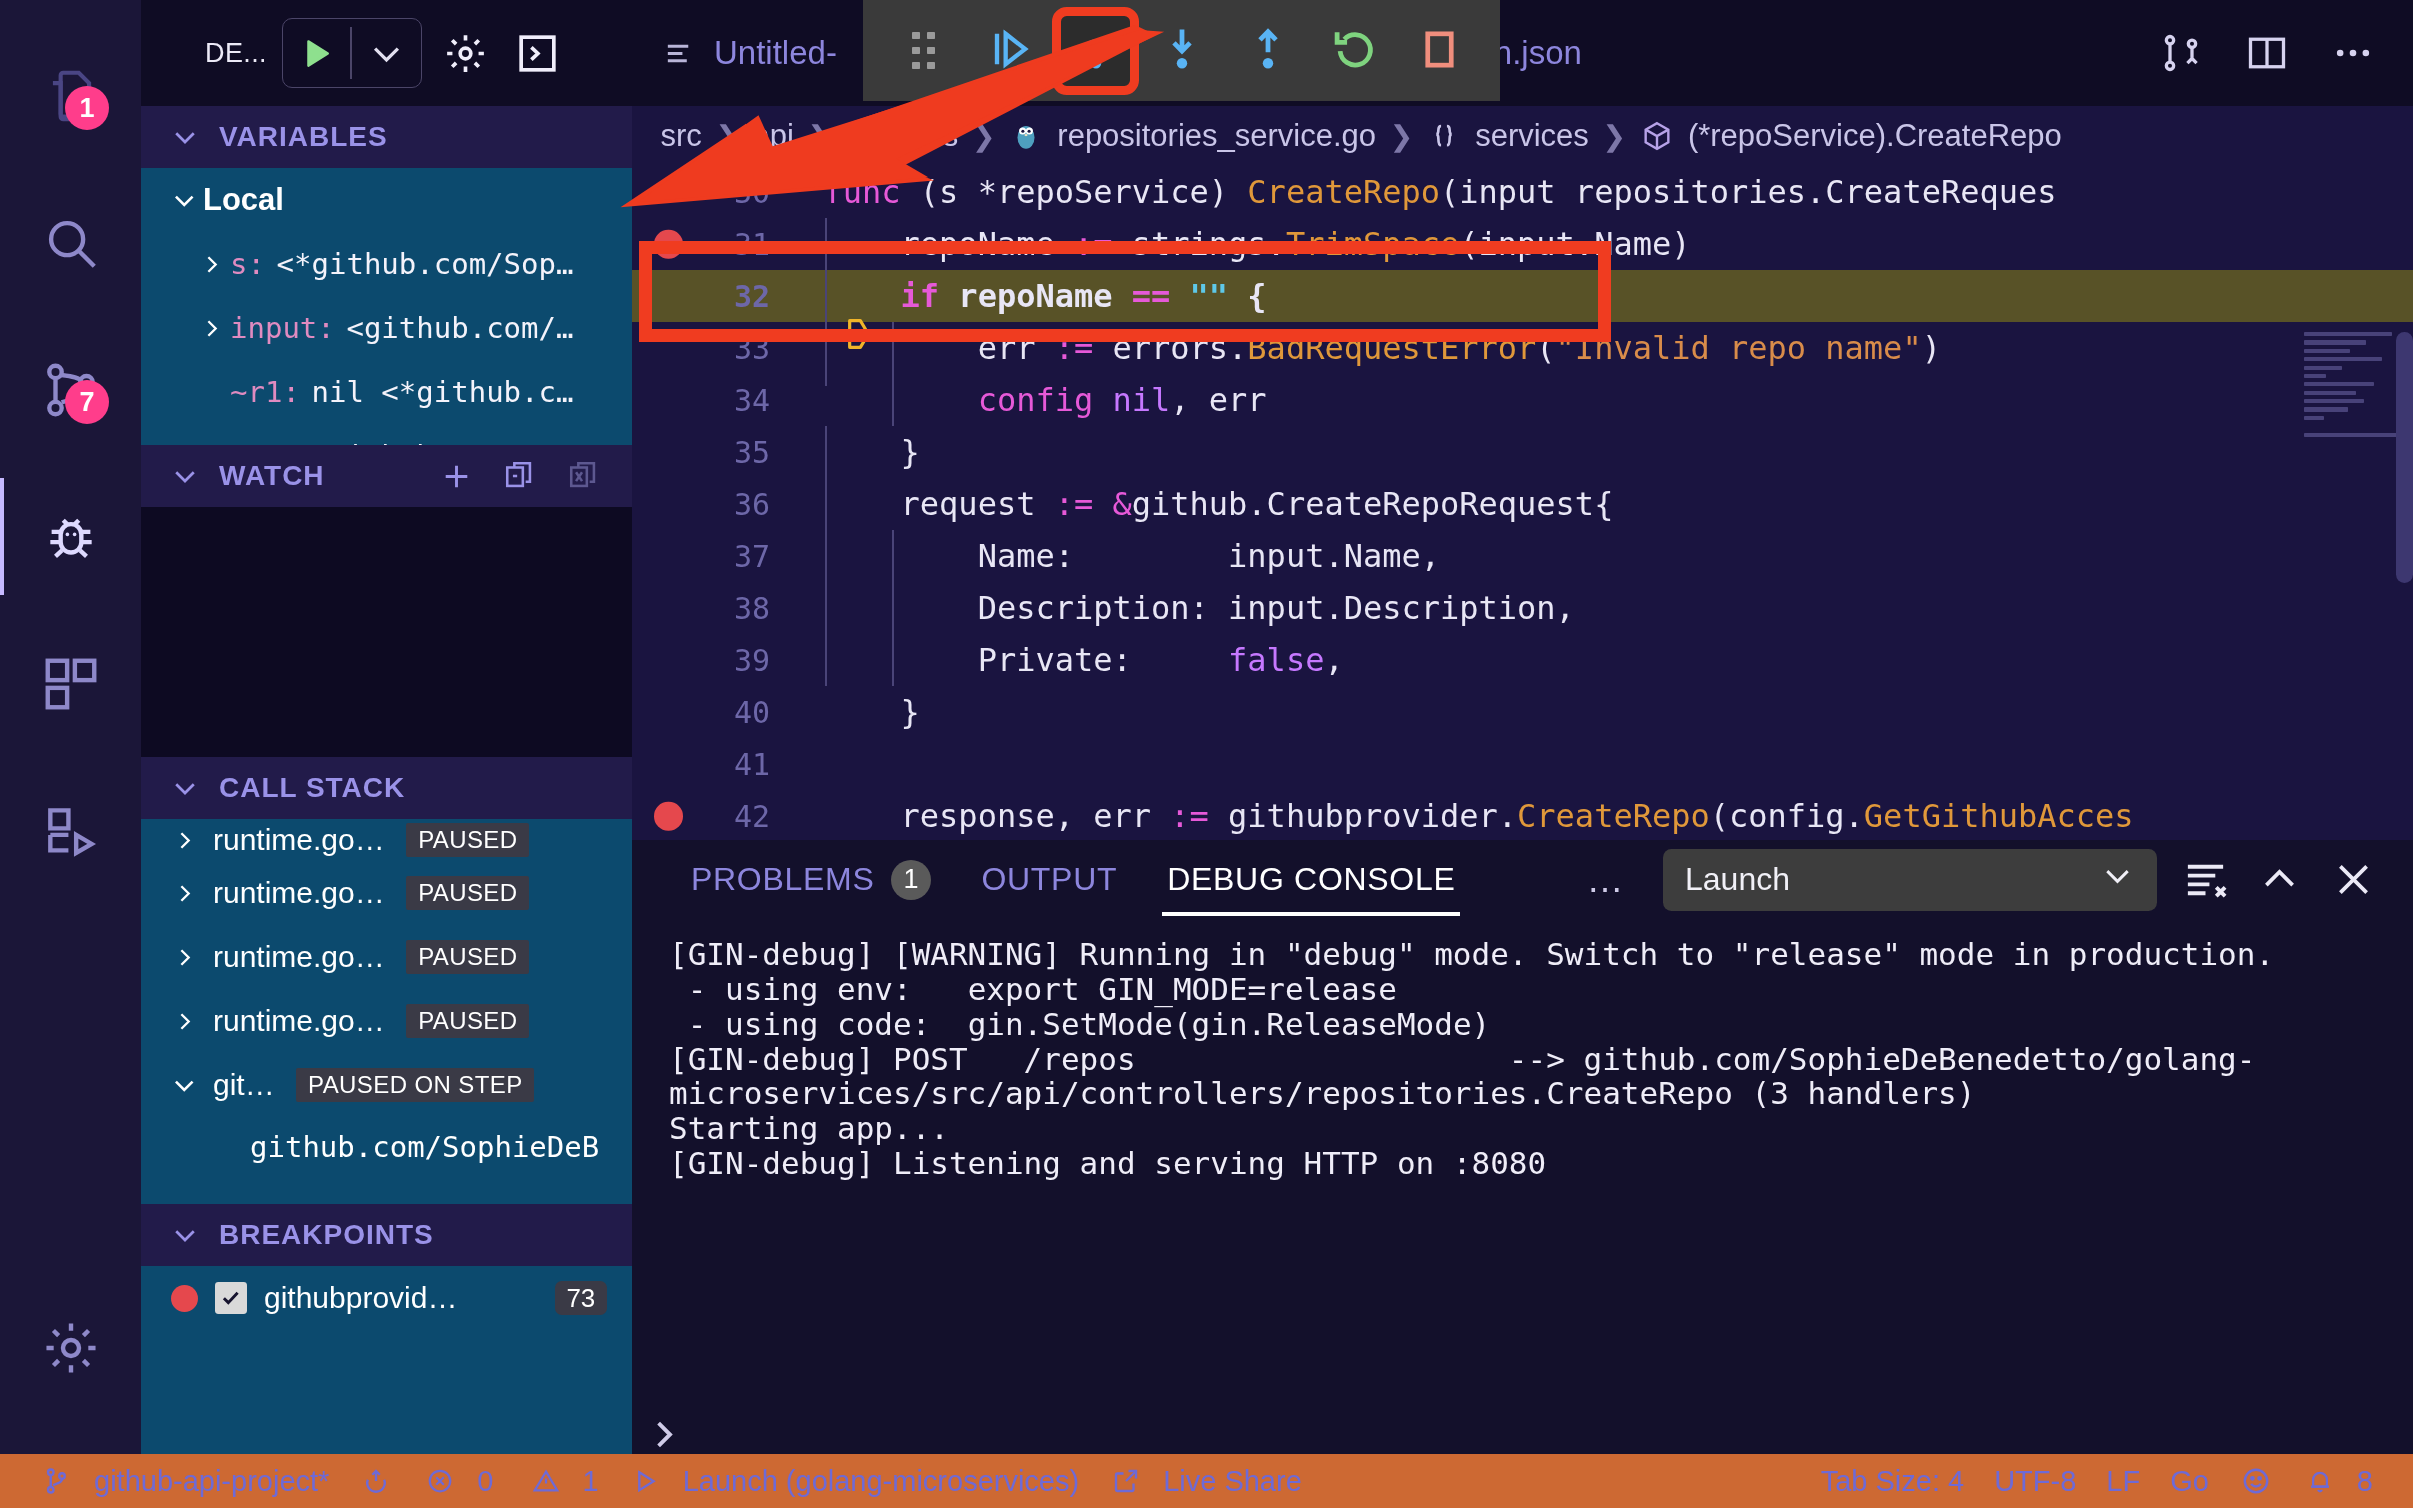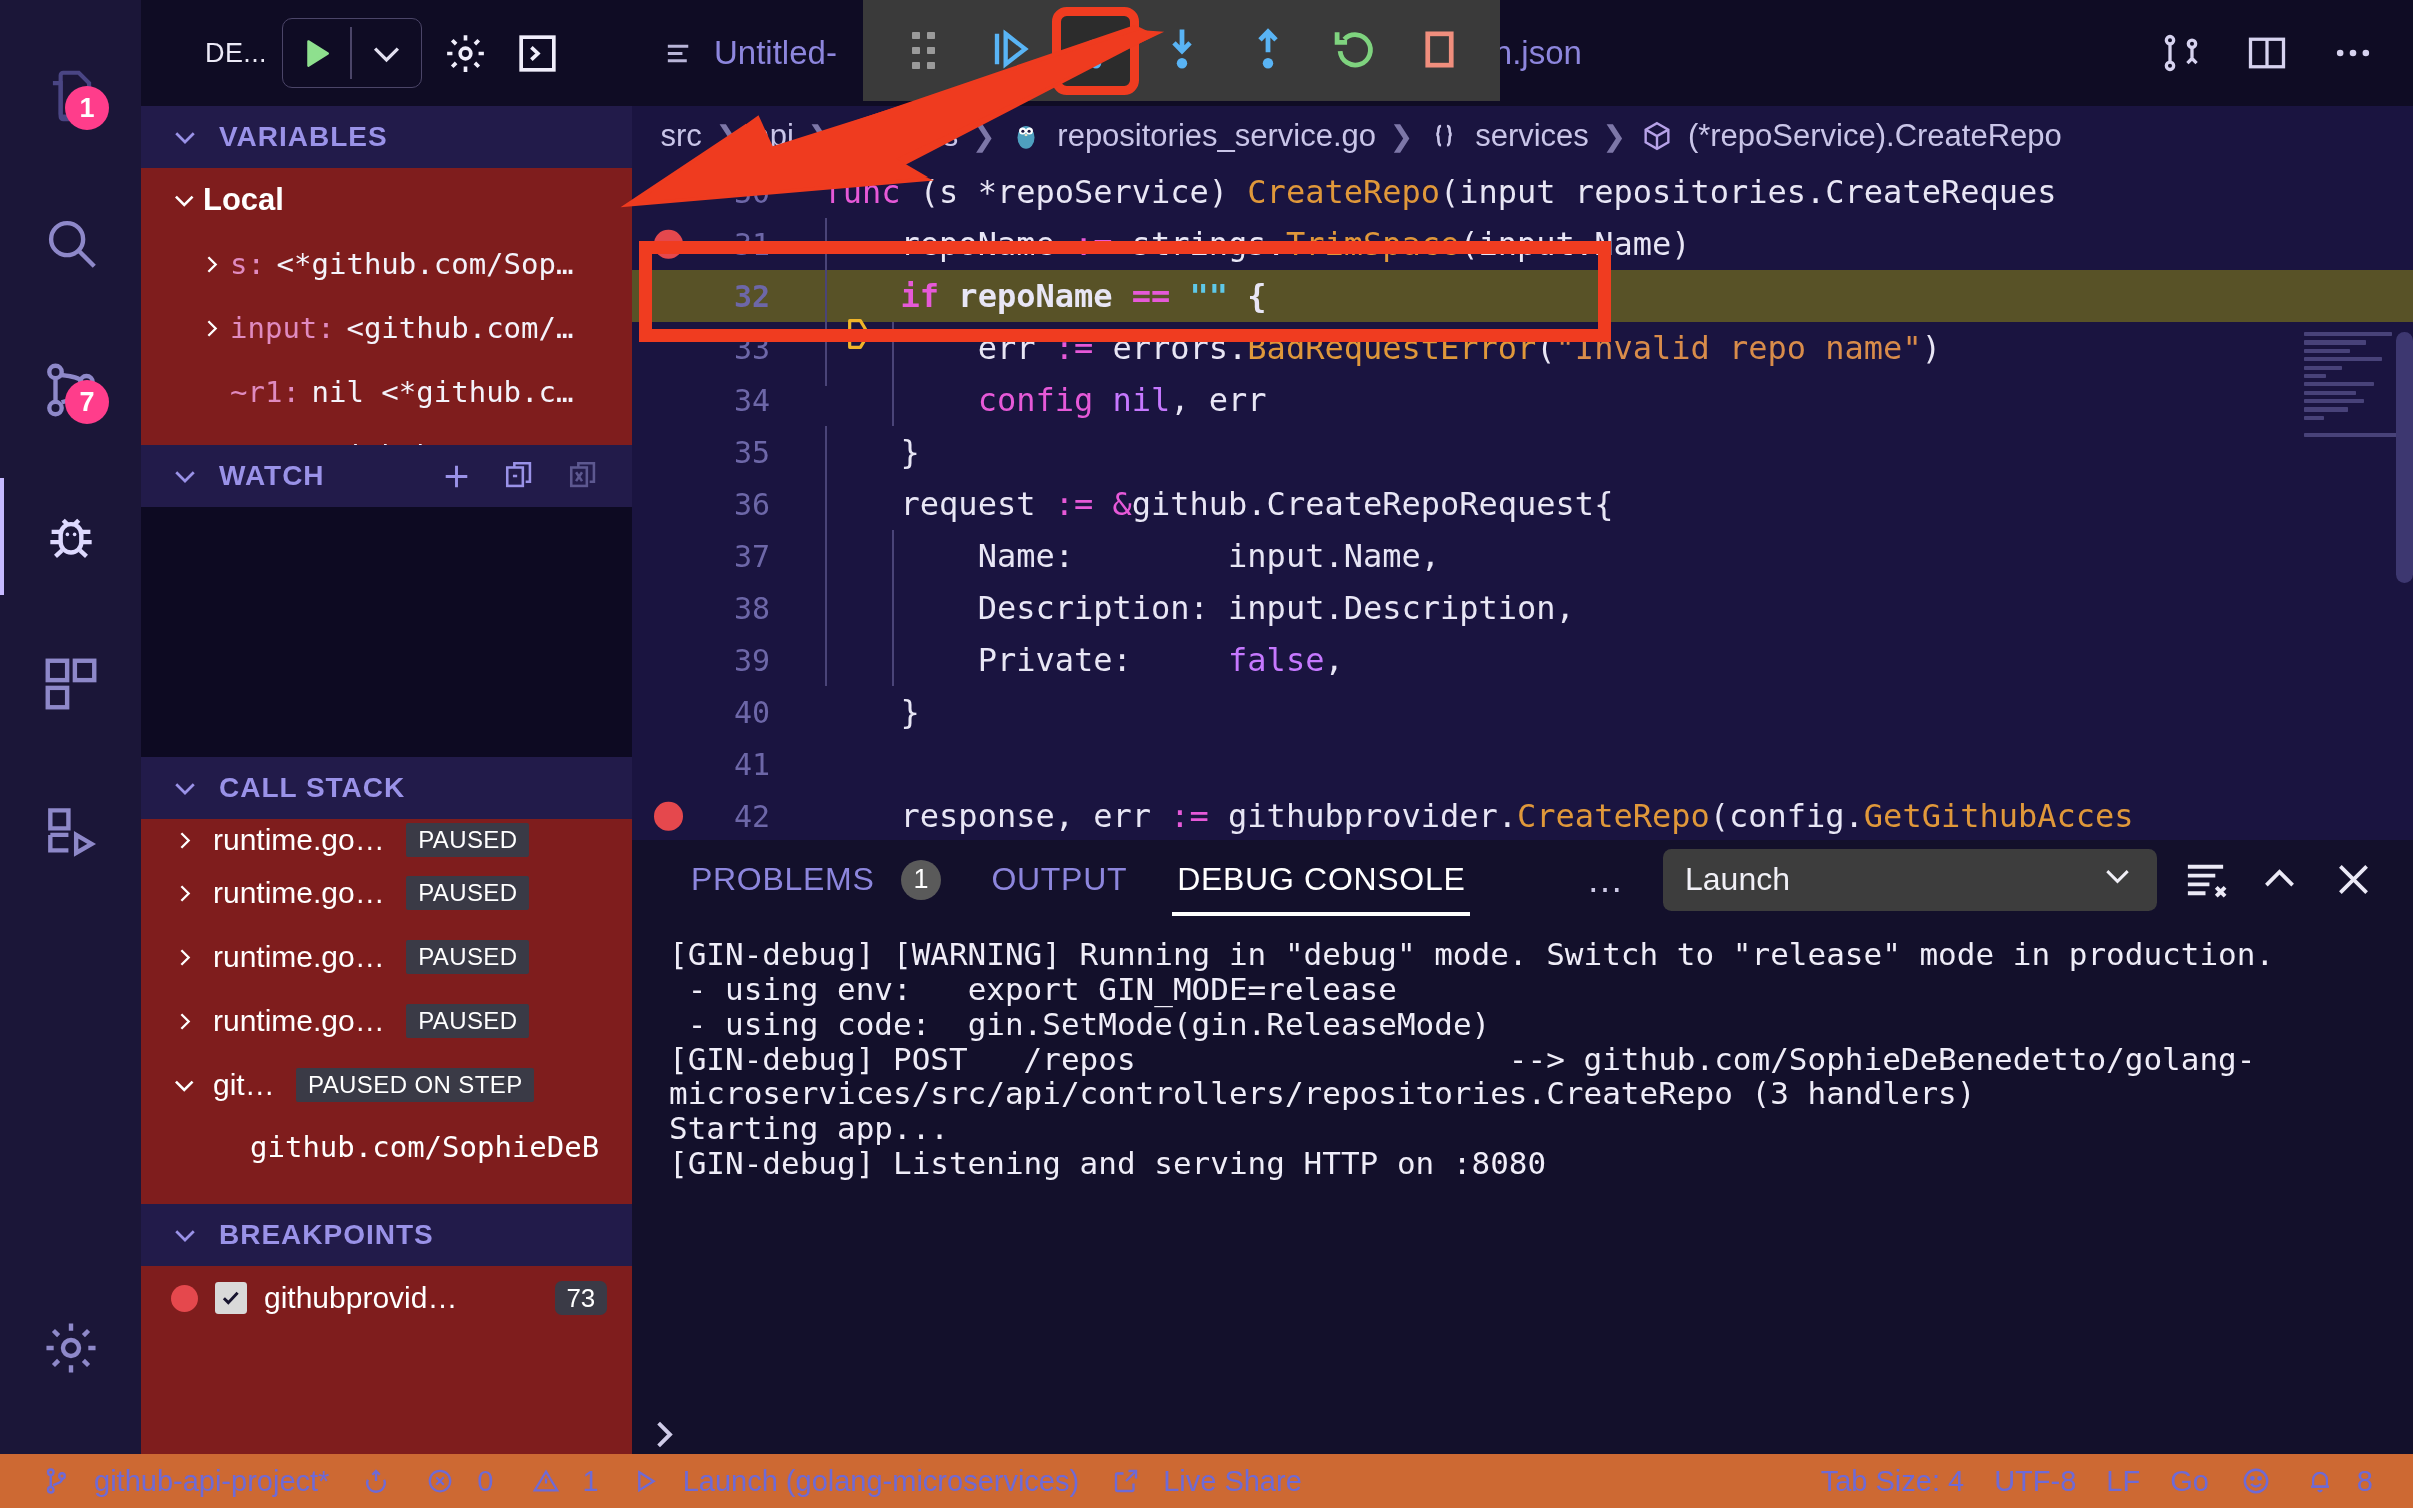--- a/index.html
+++ b/index.html
@@ -67,21 +67,21 @@
     display: flex; align-items: center; gap: 17px;
     padding-left: 27px; flex: none;
   }
   .section-header .chev { width: 34px; height: 34px; display:flex; align-items:center; justify-content:center;}
   .section-title {
     color: #9a92e8; font-size: 28px; font-weight: 700; letter-spacing: 1px;
   }
   .section-actions { margin-left: auto; display: flex; gap: 25px; padding-right: 28.5px; }
   .sec-act { width: 39px; height: 39px; display:flex; align-items:center; justify-content:center; }
 
-  .tree-body { background: #7f1d1d; overflow: hidden; position: relative; }
+  .tree-body { background: #0c4a6e; overflow: hidden; position: relative; }
   .tree-row {
     height: 64px; display: flex; align-items: center;
     font-family: "DejaVu Sans Mono", monospace; font-size: 29px;
     white-space: nowrap; color: #ffffff; padding-left: 25px;
   }
   .tw { width: 37px; flex: none; display:flex; align-items:center; justify-content:center; }
   .vname { color: #e08bc0; }
   .vval { color: #f4f3fb; }
   .indent1 { padding-left: 52px; }
   .indent2 { padding-left: 89px; }
@@ -203,21 +203,21 @@
   
   #panel {
     position: absolute; left: 632px; top: 840px; right: 0; bottom: 54px;
     background: #13102b;
   }
   #panel-tabs {
     height: 79px; display: flex; align-items: center; gap: 0;
     padding-left: 34px;
   }
   .ptab {
-    display: flex; align-items: center; gap: 27px; padding: 0 25px;
+    display: flex; align-items: center; gap: 17px; padding: 0 25px;
     height: 79px; font-size: 32px; color: #8d86dd; letter-spacing: 0.7px;
     position: relative;
   }
   .ptab.active { color: #ffffff; }
   .ptab.active::after {
     content: ""; position: absolute; left: 20px; right: 20px; bottom: 3.4px;
     height: 3.4px; background: #ffffff;
   }
   .ptab-badge {
     background: #5a5a5a; color: #fff; border-radius: 837px;

